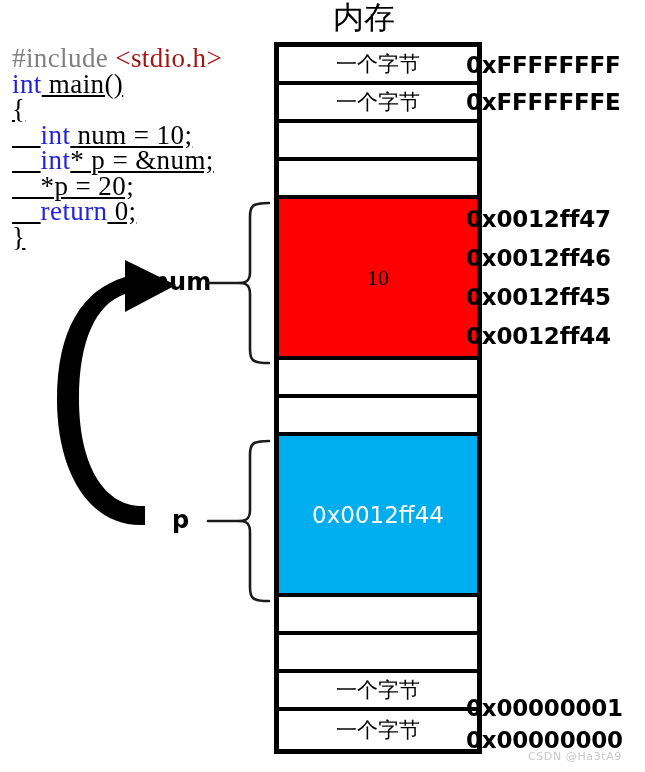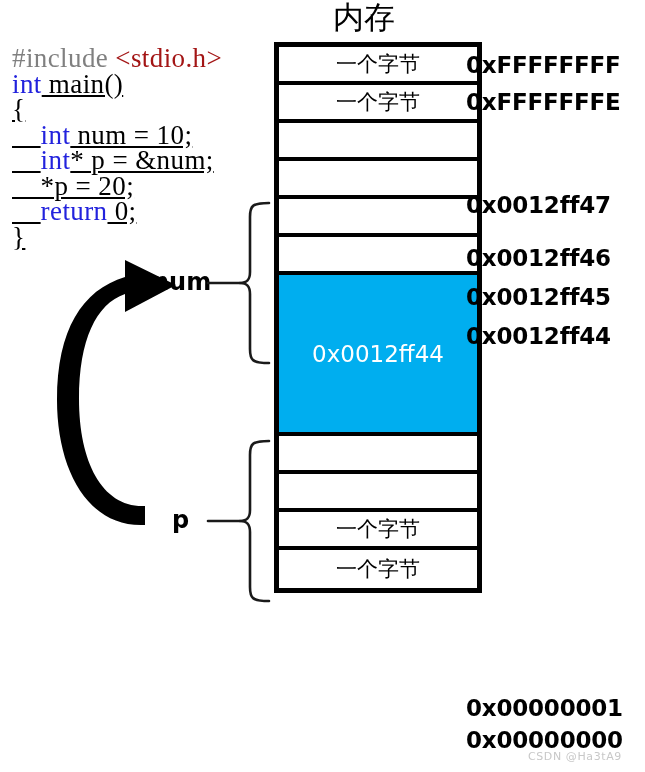--- a/index.html
+++ b/index.html
@@ -144,39 +144,42 @@
 
 <div id="memory-column">
     <div class="mem-cell byte">
       <span>一个字节</span>
     </div>
     <div class="mem-cell byte">
       <span>一个字节</span>
     </div>
     <div class="mem-cell empty"></div>
     <div class="mem-cell empty"></div>
+    <div class="mem-cell blockred">
+      <span>10</span>
+    </div>
     <div class="mem-cell empty"></div>
     <div class="mem-cell empty"></div>
     <div class="mem-cell blockblue">
       <span>0x0012ff44</span>
     </div>
     <div class="mem-cell empty"></div>
     <div class="mem-cell empty"></div>
     <div class="mem-cell byte">
       <span>一个字节</span>
     </div>
     <div class="mem-cell byte">
       <span>一个字节</span>
     </div>
   </div>
 
 <div id="address-labels">
     <div class="addr" style="top: 52px;">0xFFFFFFFF</div>
     <div class="addr" style="top: 89px;">0xFFFFFFFE</div>
-    <div class="addr" style="top: 192px; text-align: center;">0x0012ff47</div>
+    <div class="addr" style="top: 206px; text-align: center;">0x0012ff47</div>
     <div class="addr" style="top: 245px;">0x0012ff46</div>
     <div class="addr" style="top: 284px;">0x0012ff45</div>
     <div class="addr" style="top: 323px;">0x0012ff44</div>
     <div class="addr" style="top: 687px; margin-top: 8px;">0x00000001</div>
     <div class="addr" style="top: 727px;">0x00000000</div>
   </div>
 
 <div class="varname" id="varname-num">num</div>
 <div class="varname" id="varname-p">p</div>
 

